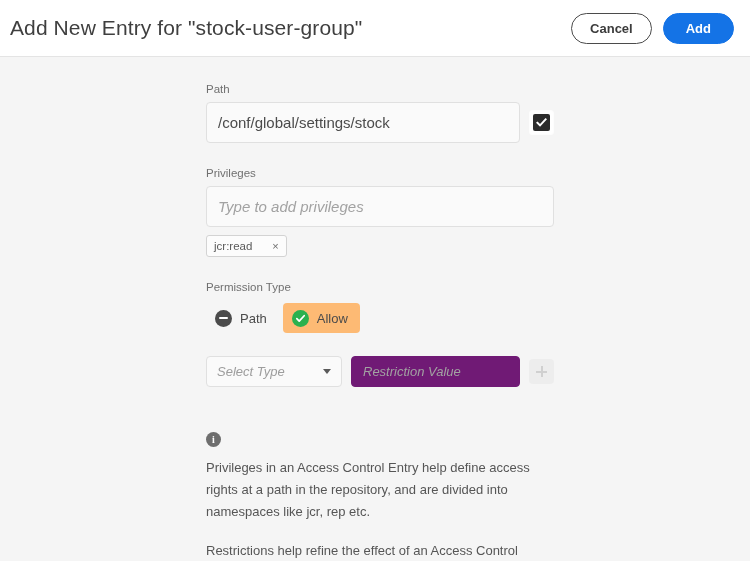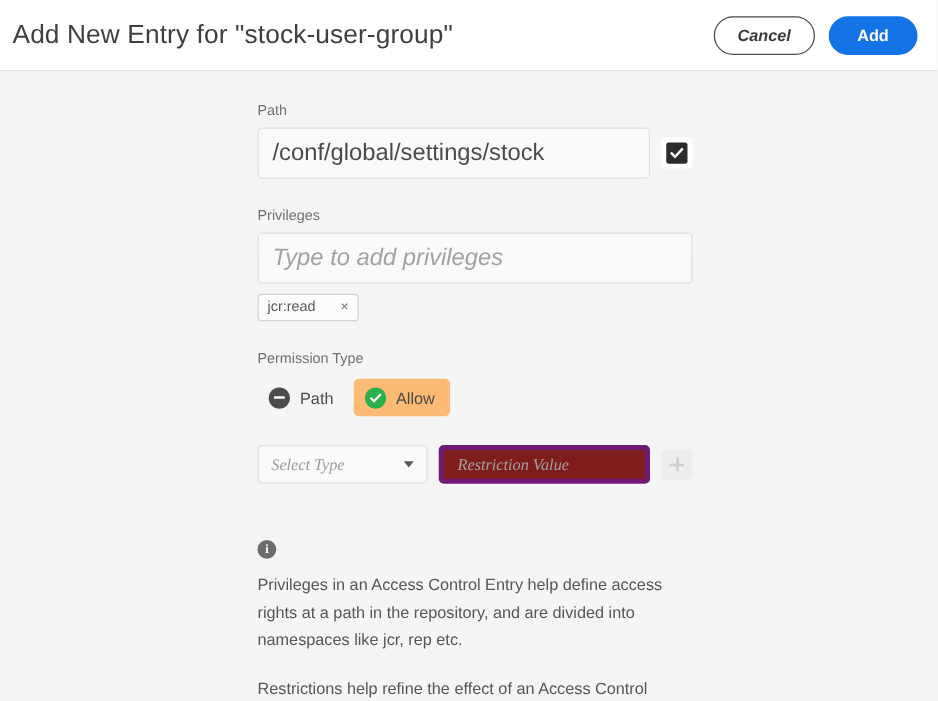--- a/index.html
+++ b/index.html
@@ -48,21 +48,20 @@
     justify-content: center;
     cursor: pointer;
     white-space: nowrap;
     user-select: none;
   }
   .btn-cancel {
     background: #ffffff;
     border: 1.6px solid #4b4b4b;
     color: #3c3c3c;
     padding: 0 18px;
-    font-style: italic;
   }
   .btn-add {
     background: #1473e6;
     border: 1.6px solid #1473e6;
     color: #ffffff;
     padding: 0 22px;
   }
 
   
   .content {
@@ -85,21 +84,21 @@
     line-height: 14px;
   }
 
   .row { display: flex; align-items: center; }
 
   .textfield {
     height: 41px;
     background: #fafafa;
     border: 1px solid #e0e0e0;
     border-radius: 4px;
-    font-size: 19px;
+    font-size: 15px;
     color: #4b4b4b;
     padding: 15px 11px;
     display: flex;
     align-items: center;
     font-family: "Liberation Sans", sans-serif;
     width: 100%;
   }
   .textfield.placeholder { color: #a2a2a2; font-style: italic; }
 
   .check-btn {
@@ -167,21 +166,21 @@
     width: 17px; height: 17px;
     border-radius: 50%;
     display: flex; align-items: center; justify-content: center;
     flex: 0 0 auto;
   }
   .deny-circle { background: #4b4b4b; }
   .deny-bar { width: 9px; height: 2.4px; background: #ffffff; border-radius: 1px; }
   .allow-circle { background: #2ab14e; }
 
   
-  .restrict-row { display: flex; align-items: center; margin-top: 7px; font-family: Liberation Serif, serif; }
+  .restrict-row { display: flex; align-items: center; margin-top: 7px; }
   .select {
     width: 136px;
     height: 31px;
     background: #fafafa;
     border: 1px solid #e0e0e0;
     border-radius: 4px;
     display: flex;
     align-items: center;
     padding: 0 10px;
     font-size: 13px;
@@ -193,22 +192,22 @@
     margin-left: auto;
     width: 0; height: 0;
     border-left: 4.5px solid transparent;
     border-right: 4.5px solid transparent;
     border-top: 5.5px solid #5a5a5a;
   }
   .restrict-value {
     flex: 1;
     margin-left: 9px;
     height: 31px;
-    background: #7f1d1d;
-    border: 4px solid #701a75;
+    background: #701a75;
+    border: 1px solid #701a75;
     border-radius: 4px;
     display: flex;
     align-items: center;
     padding: 0 11px;
     font-size: 13px;
     font-style: italic;
     color: #a2a2a2;
   }
   .plus-btn {
     width: 25px;

